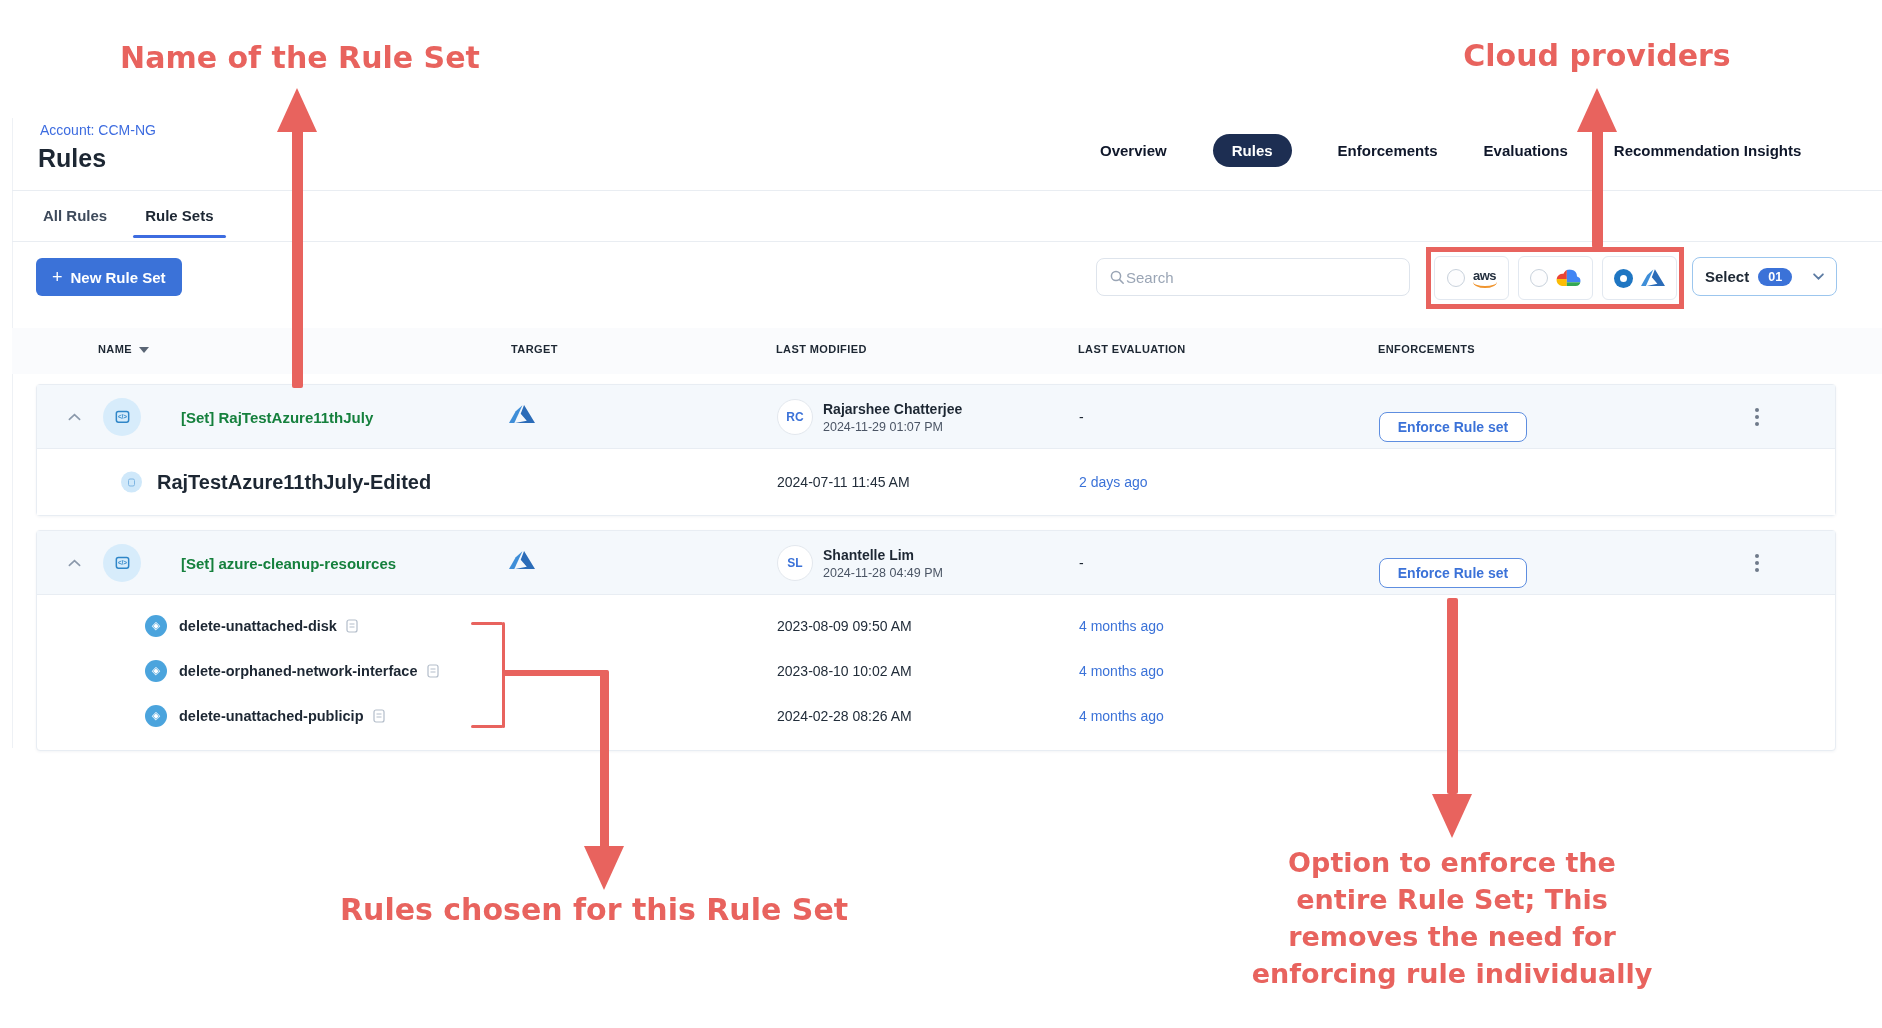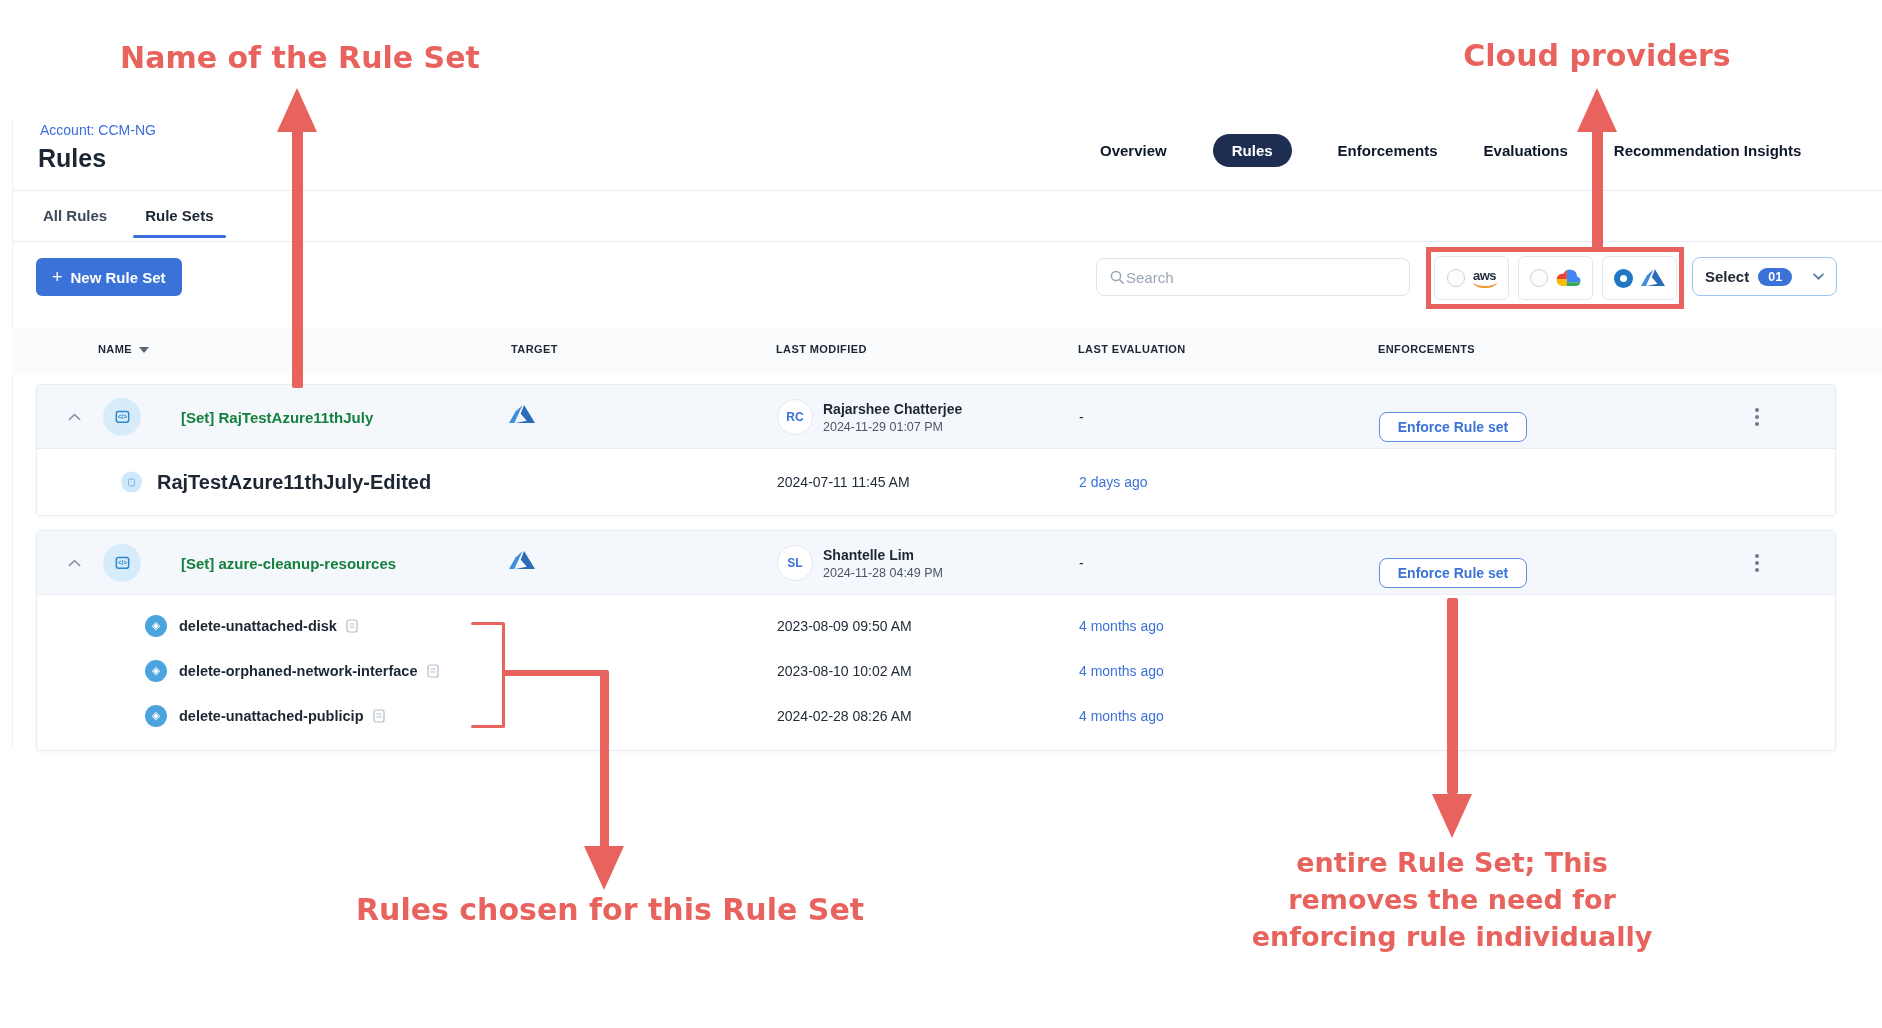--- a/index.html
+++ b/index.html
@@ -325,26 +325,27 @@
   <div class="arrowhead-up" style="left:277px; top:88px;"></div>
   <div class="ann-line" style="left:292px; top:130px; width:11px; height:258px;"></div>
 
   <div class="ann ann-big" style="left:1452px; top:38px; width:290px;">Cloud providers</div>
   <div class="arrowhead-up" style="left:1577px; top:88px;"></div>
   <div class="ann-line" style="left:1592px; top:130px; width:11px; height:118px;"></div>
 
   <div class="ann-line" style="left:1447px; top:598px; width:11px; height:196px;"></div>
   <div class="arrowhead-down" style="left:1432px; top:794px;"></div>
   <div class="ann ann-note" style="left:1222px; top:844px; width:460px;">
+    <div>Option to enforce the</div>
     <div>entire Rule Set; This</div>
     <div>removes the need for</div>
     <div>enforcing rule individually</div>
   </div>
 
   <div class="ann-line" style="left:471px; top:622px; width:32px; height:3px;"></div>
   <div class="ann-line" style="left:502px; top:622px; width:3px; height:106px;"></div>
   <div class="ann-line" style="left:471px; top:725px; width:32px; height:3px;"></div>
   <div class="ann-line" style="left:502px; top:670px; width:106px; height:6px;"></div>
   <div class="ann-line" style="left:600px; top:670px; width:9px; height:180px;"></div>
   <div class="arrowhead-down" style="left:584px; top:846px;"></div>
-  <div class="ann ann-big" style="left:340px; top:892px; width:540px;">Rules chosen for this Rule Set</div>
+  <div class="ann ann-big" style="left:324px; top:892px; width:540px;">Rules chosen for this Rule Set</div>
 
 </div>
 
 </body></html>

